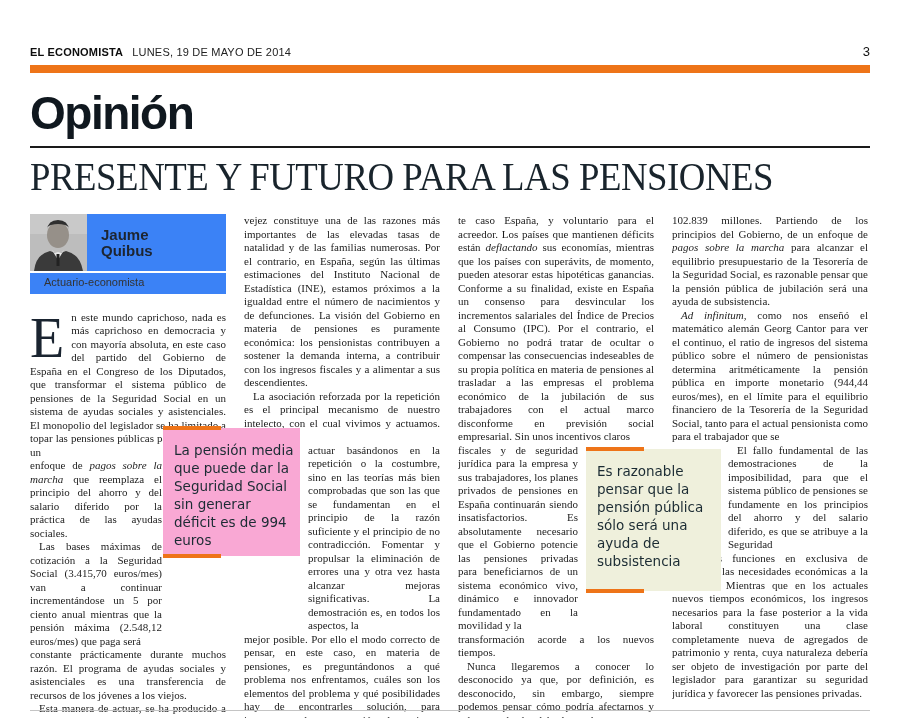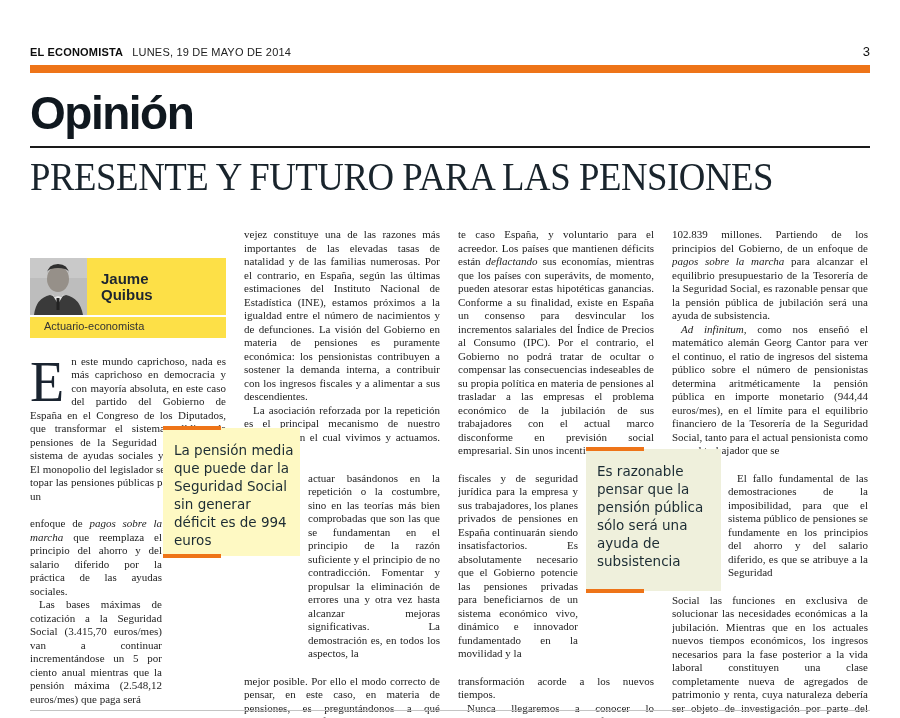--- a/index.html
+++ b/index.html
@@ -42,21 +42,21 @@
     display:flex;gap:18px;
     margin-top:17px;
     height:506px;overflow:hidden;
   }
   .col{width:196px;flex:0 0 196px;
     font-size:11px;line-height:13.5px;
     text-align:justify;
   }
   .para{margin:0;}
   .para.indent{text-indent:9px;}
-  .block{overflow:hidden;margin-top:14px;}
+  .block{overflow:hidden;}
   .col-1 .narrow{width:132px;}
   .col-2 .narrow{margin-left:64px;width:132px;}
   .col-3 .narrow{width:120px;}
   .col-4 .narrow{margin-left:56px;width:140px;}
   .it{font-style:italic;}
   .dropcap{
     float:left;
     font-size:56px;line-height:46px;
     padding:4px 7px 0 0;
     color:#1a2430;
@@ -107,21 +107,21 @@
 
   <div class="accent-bar" style="background: rgb(238, 116, 24);"></div>
 
   <div class="section-title">Opinión</div>
   <div class="section-rule"></div>
 
   <div class="headline">PRESENTE Y FUTURO PARA LAS PENSIONES</div>
 
   <div class="columns">
     <div class="col col-1">
-      <div class="author-card" style="background: #fde047; margin-top: 44px;">
+      <div class="author-card" style="background: #3b82f6;">
         <div class="author-top">
           <svg class="author-photo" viewBox="0 0 57 57" xmlns="http://www.w3.org/2000/svg">
             <rect x="0" y="0" width="57" height="57" fill="#bdbdbd"></rect>
             <rect x="0" y="0" width="57" height="20" fill="#c9c9c9"></rect>
             <ellipse cx="28" cy="21" rx="11" ry="13" fill="#969089"></ellipse>
             <path d="M17 16 Q18 6 28 6 Q38 6 39 16 Q39 12 35 11 Q28 9 21 11 Q17 12 17 16 Z" fill="#2f2f2f"></path>
             <path d="M4 57 Q6 40 20 37 L28 40 L36 37 Q50 40 53 57 Z" fill="#3a3a3a"></path>
             <path d="M22 36 L28 46 L34 36 L31 39 L28 38 L25 39 Z" fill="#e8e8e8"></path>
             <rect x="26.5" y="40" width="3" height="12" fill="#222"></rect>
           </svg>
@@ -176,21 +176,21 @@
         </div>
         <div class="block narrow">
           <p class="para indent"><span>El fallo fundamental de las demostraciones de la imposibilidad, para que el sistema público de pensiones se fundamente en los principios del ahorro y del salario diferido,  es que se atribuye a la Seguridad</span></p>
         </div>
         <div class="block full">
           <p class="para"><span>Social las funciones en exclusiva de solucionar las necesidades económicas a la jubilación. Mientras que en los actuales nuevos tiempos económicos, los ingresos necesarios para la fase posterior a la vida laboral constituyen una clase completamente nueva de agregados de patrimonio y renta, cuya naturaleza debería ser objeto de investigación por parte del legislador para garantizar su seguridad jurídica y favorecer las pensiones privadas.</span></p>
         </div>
       </div>
   </div>
 
-  <div class="pull-quote quote-1" style="background: #fef9c3;">
+  <div class="pull-quote quote-1" style="background: #f9a8d4;">
     <div class="quote-rule top" style="background: rgb(238, 116, 24);"></div>
     <span>La pensión media que puede dar la Seguridad Social sin generar déficit es de 994 euros</span>
     <div class="quote-rule bottom" style="background: rgb(238, 116, 24);"></div>
   </div>
 
   <div class="pull-quote quote-2" style="background: rgb(239, 240, 220);">
     <div class="quote-rule top" style="background: rgb(238, 116, 24);"></div>
     <span>Es razonable pensar que la pensión pública sólo será una ayuda de subsistencia</span>
     <div class="quote-rule bottom" style="background: rgb(238, 116, 24);"></div>
   </div>

